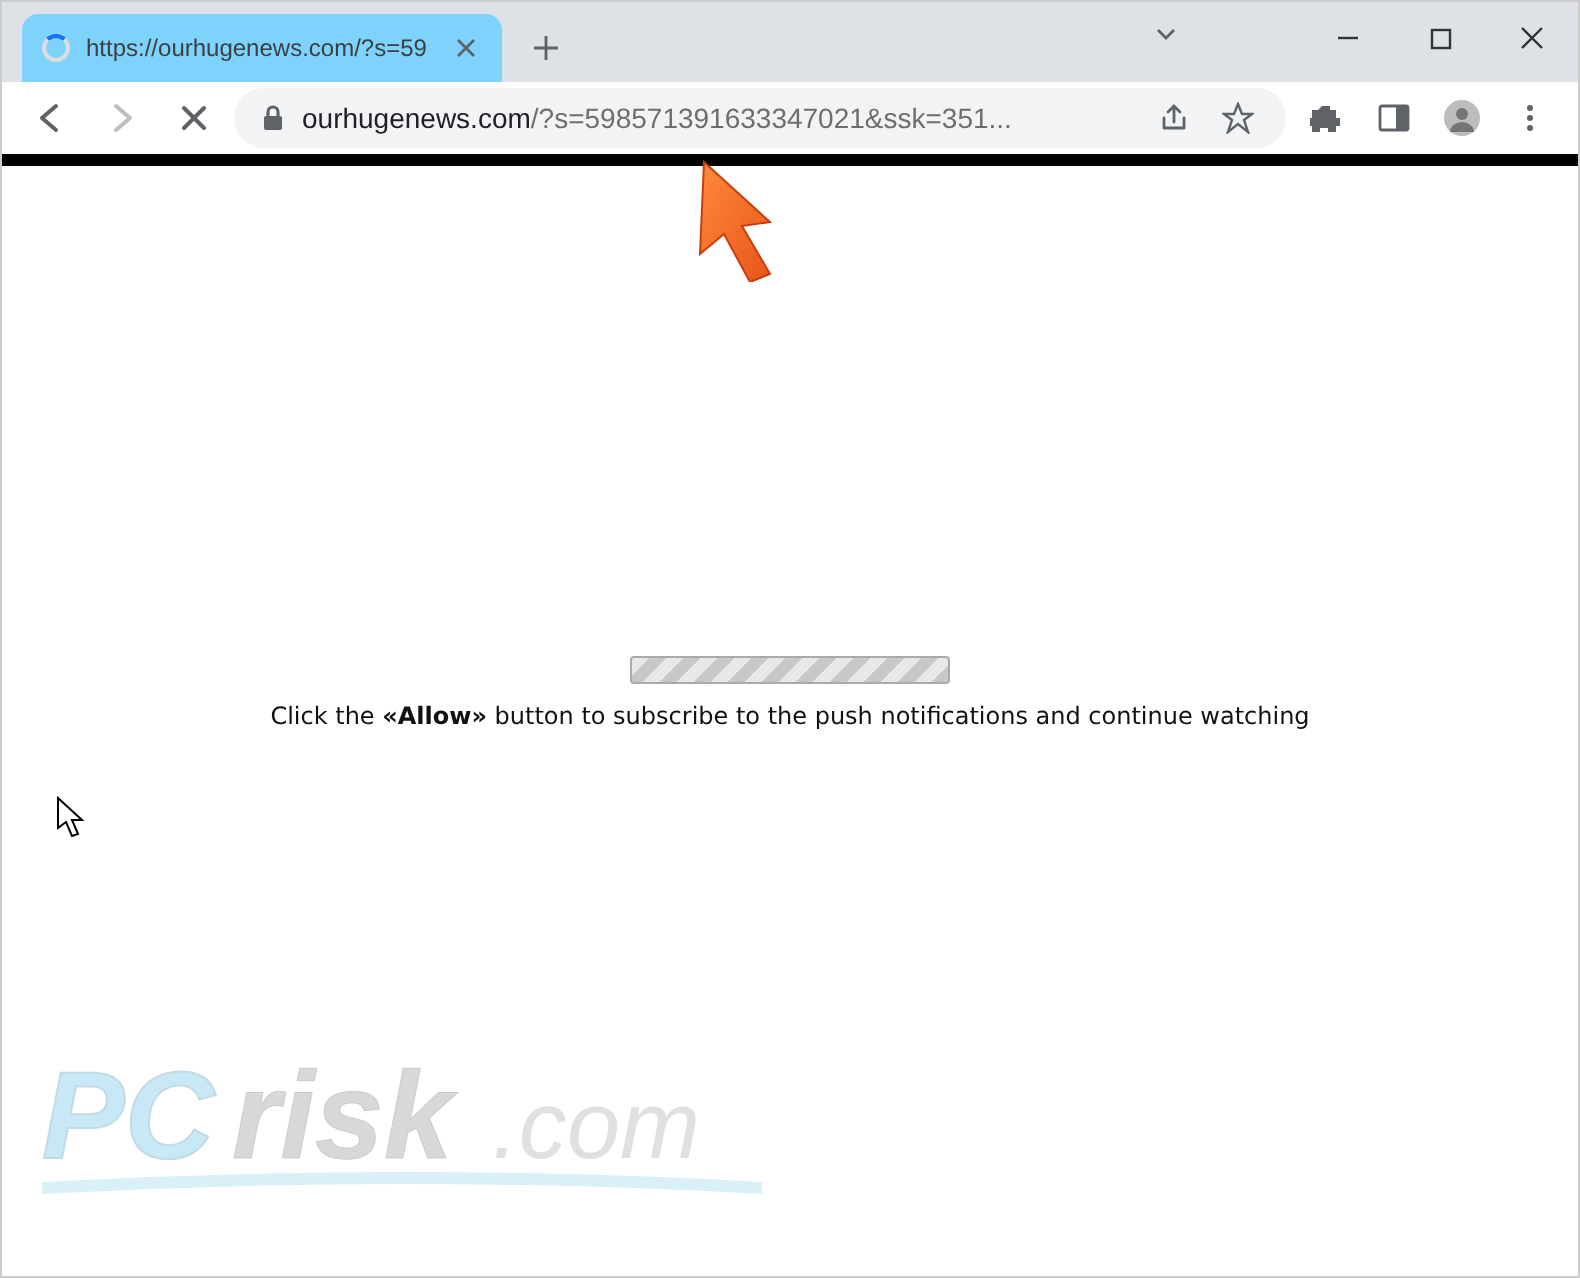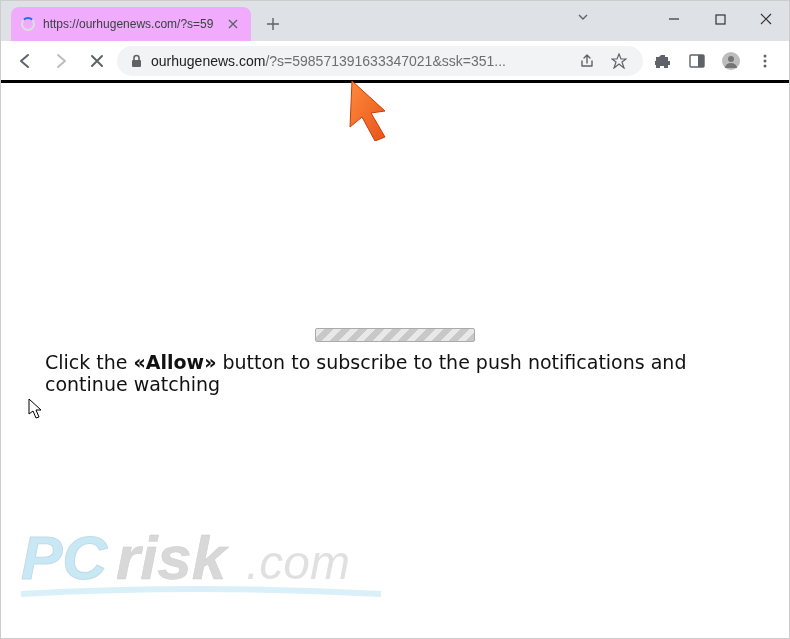--- a/index.html
+++ b/index.html
@@ -37,21 +37,21 @@
   justify-content: center;
   color: #333;
 }
 .chevron-area {
   position: absolute;
   right: 200px;
   top: 10px;
   color: #555;
 }
 .tab {
-  background: #f0abfc;
+  background: #7dd3fc;
   height: 34px;
   min-width: 240px;
   border-radius: 8px 8px 0 0;
   display: flex;
   align-items: center;
   padding: 0 10px;
   gap: 8px;
   font-size: 12px;
   color: #3c4043;
   position: relative;
@@ -87,21 +87,21 @@
   margin-left: 8px;
   margin-bottom: 3px;
   color: #5f6368;
   font-size: 18px;
 }
 
 
 .toolbar {
   height: 42px;
   background: #fff;
-  border-bottom: 3px solid #000000;
+  border-bottom: 6px solid #000000;
   display: flex;
   align-items: center;
   padding: 0 8px;
   gap: 4px;
 }
 .nav-btn {
   width: 32px;
   height: 32px;
   display: flex;
   align-items: center;
@@ -174,21 +174,22 @@
     #e8e8e8 6px,
     #e8e8e8 12px
   );
 }
 .message {
   position: absolute;
   left: 50%;
   top: 268px;
   transform: translateX(-50%);
   width: 700px;
-  font-size: 19px;
+  text-align: center;
+  font-size: 12px;
   color: #111;
   font-family: "DejaVu Sans", Verdana, sans-serif;
 }
 .message .allow { font-weight: bold; }
 
 
 .arrow-annotation {
   position: absolute;
   left: 336px;
   top: 78px;

